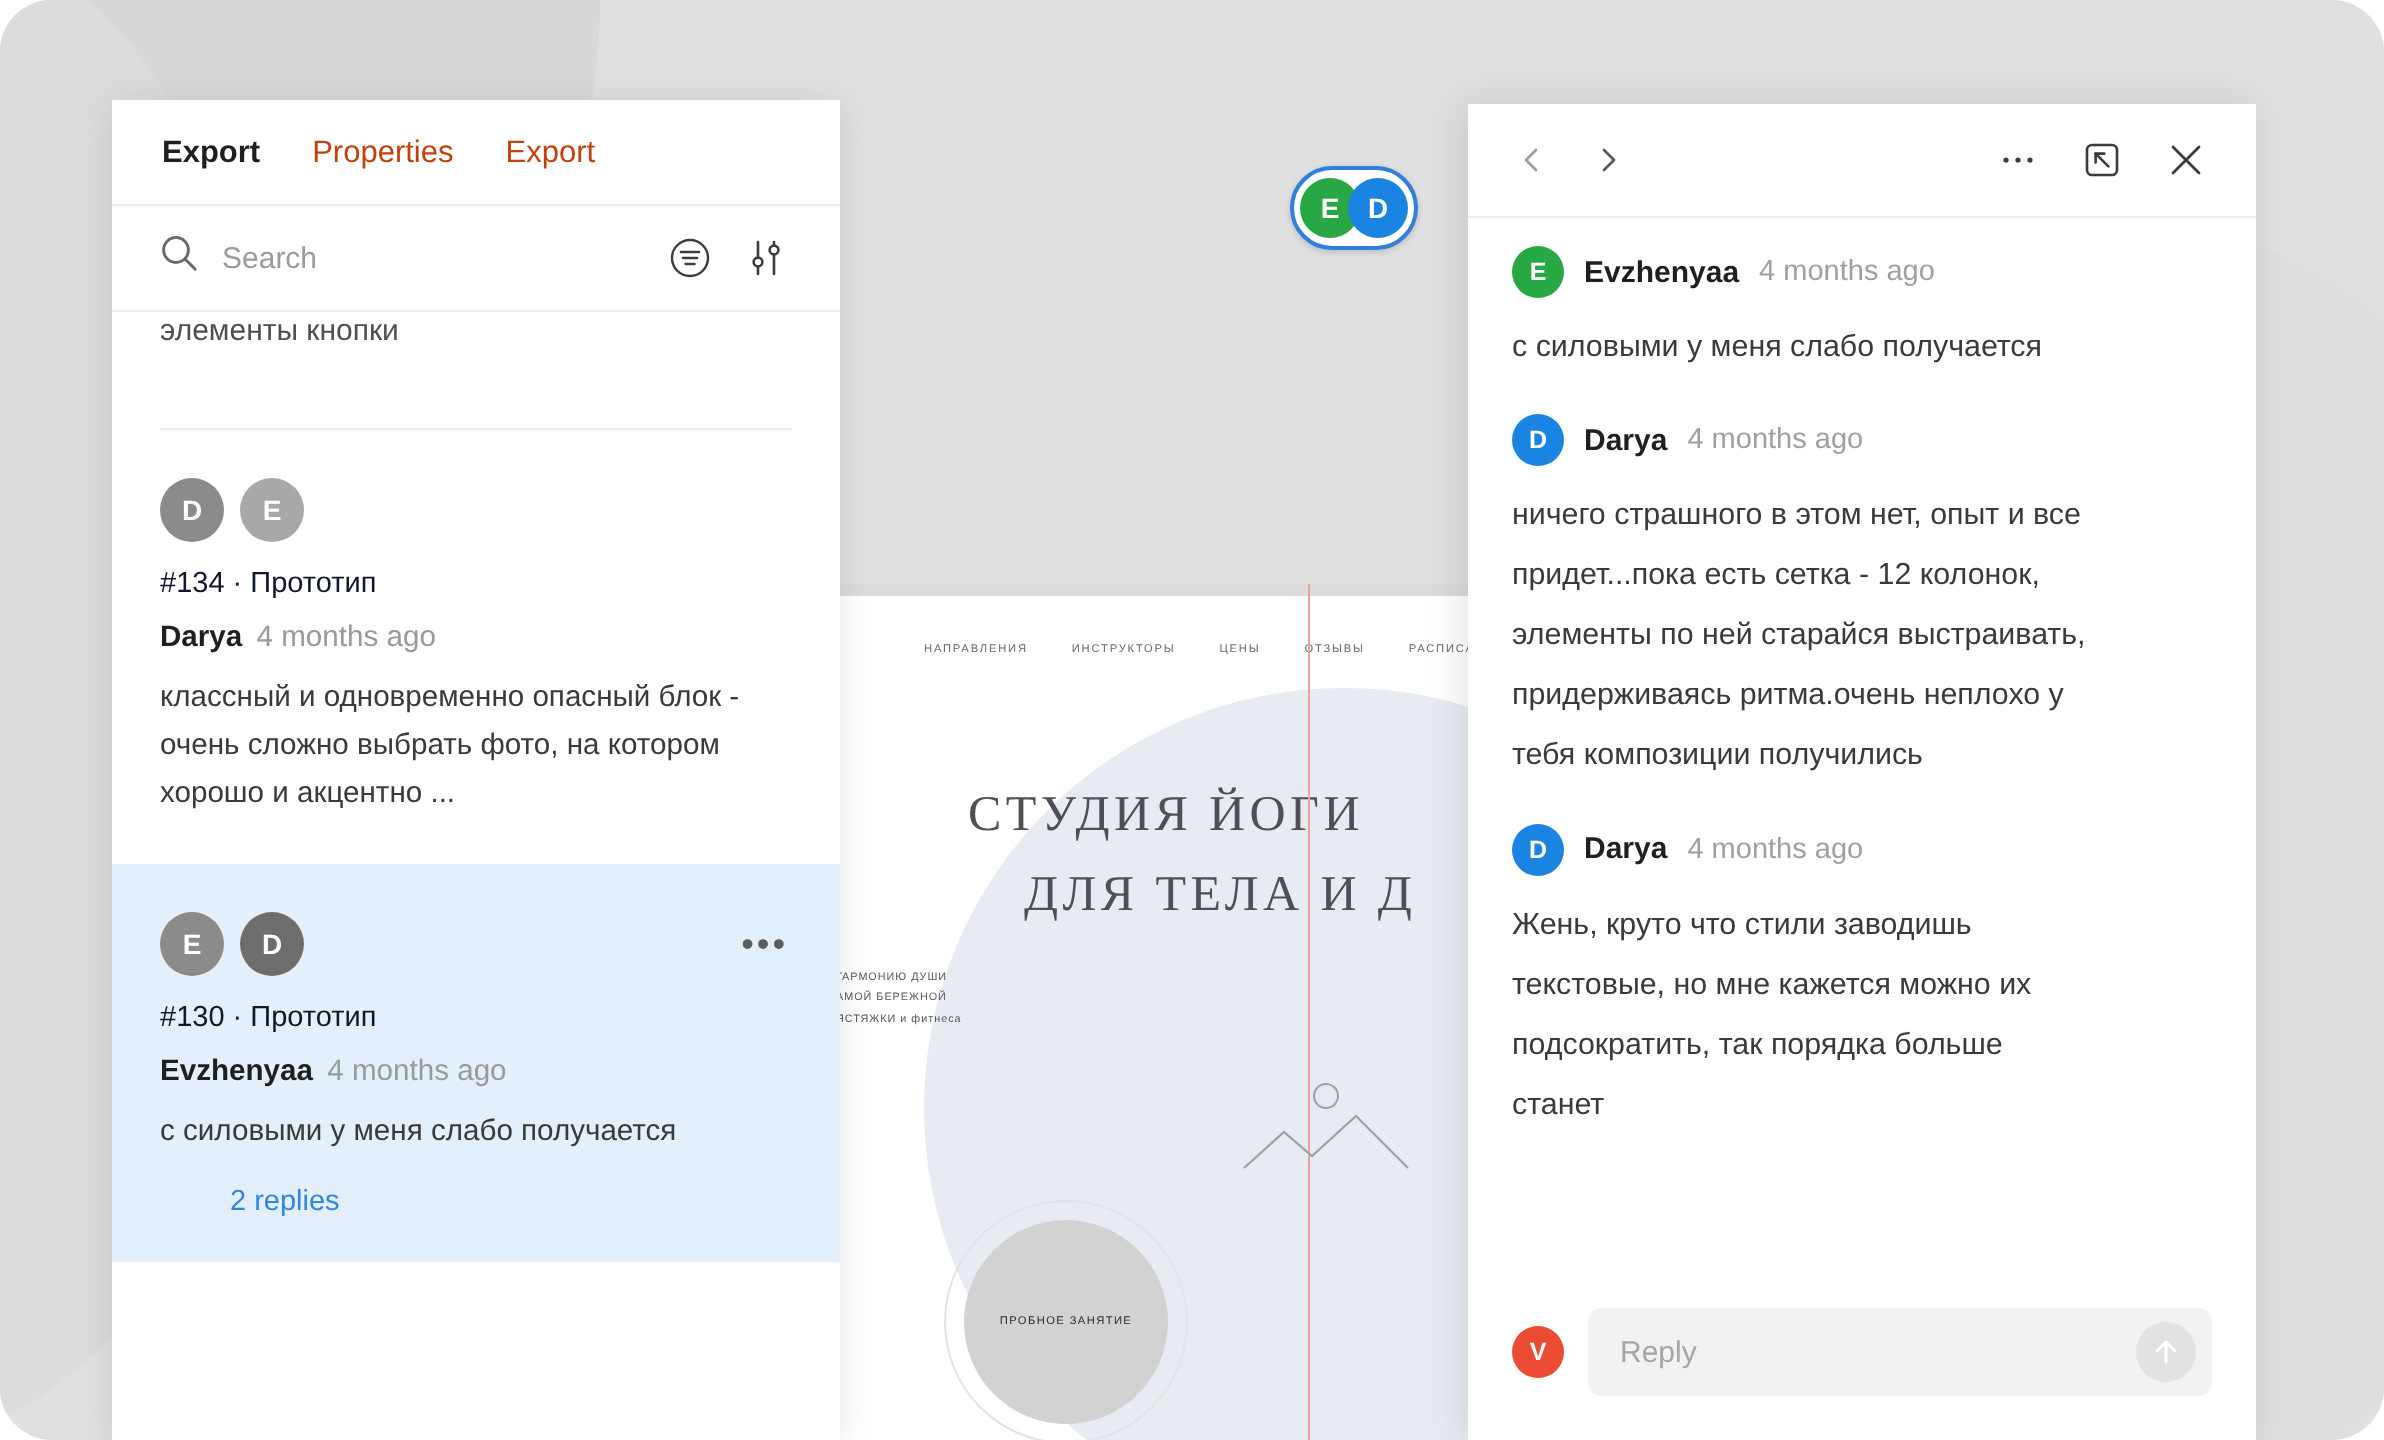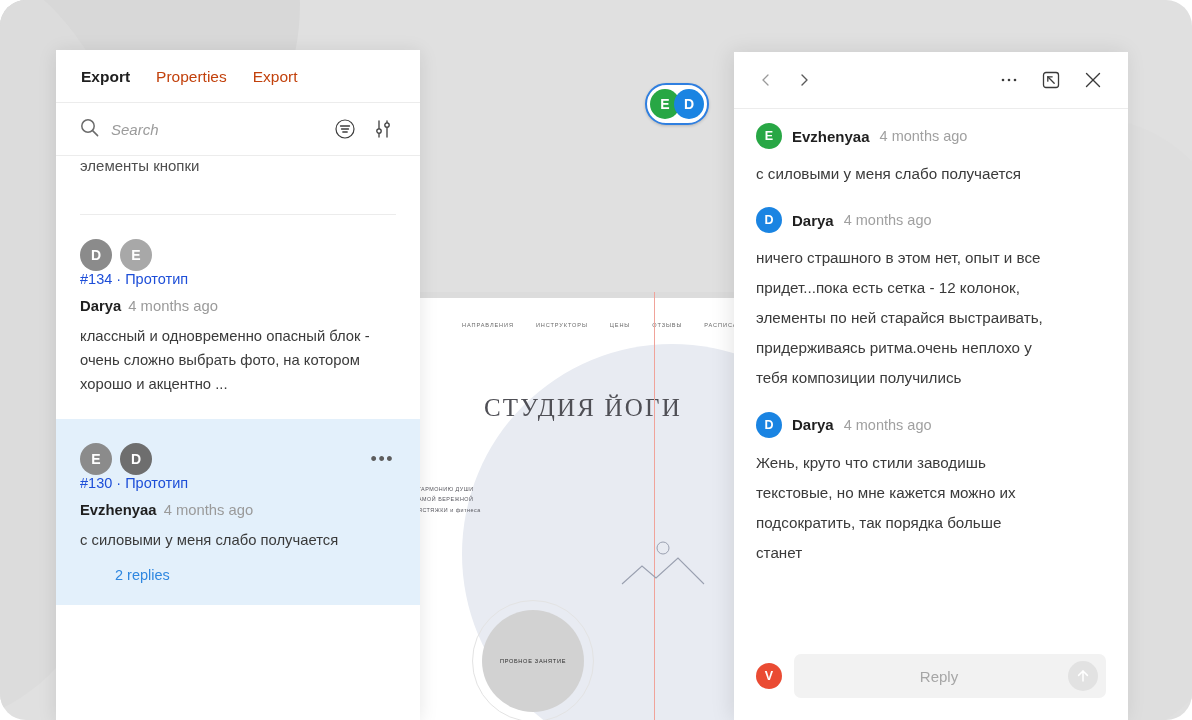--- a/index.html
+++ b/index.html
@@ -176,21 +176,20 @@
     gap: 12px;
   }
   .search-icon { flex: 0 0 auto; color: #6b6b6b; }
   .search-input {
     flex: 1 1 auto;
     border: 0; outline: 0;
     font-size: 15px;
     color: #6d28d9;
     font-family: inherit;
     background: transparent;
-    font-style: italic;
   }
   .search-input::placeholder { color: #9b9b9b; }
   .icon-btn {
     flex: 0 0 auto;
     width: 26px; height: 26px;
     display: flex; align-items: center; justify-content: center;
     color: #3d3d3d; cursor: pointer;
   }
 
   .list-scroll {
@@ -214,22 +213,23 @@
     color: #ffffff; font-size: 14px; font-weight: 700;
     display: flex; align-items: center; justify-content: center;
   }
   .av-sm + .av-sm { margin-left: 8px; }
   .more-dots {
     position: absolute; right: 26px; top: 31px;
     color: #5d5d5d; font-size: 18px; letter-spacing: 1.5px;
     cursor: pointer; line-height: 1;
   }
   .meta-id {
+    margin-top: 13px;
     font-size: 14.5px;
-    color: #1d4ed8;
+    color: #0f172a;
   }
   .author-line {
     margin-top: 11px;
     font-size: 14.8px;
     color: #1f1f1f;
   }
   .author-line .name { font-weight: 700; }
   .author-line .time { color: #9a9a9a; font-weight: 400; margin-left: 3px; }
   .body-text {
     margin-top: 11px;
@@ -313,21 +313,20 @@
     background: #f2f2f2;
     border-radius: 7px;
     display: flex; align-items: center;
     padding: 0 8px 0 16px;
   }
   .reply-input {
     flex: 1 1 auto;
     border: 0; outline: 0; background: transparent;
     font-size: 15px; color: #9b9b9b;
     font-family: inherit;
-    text-align: center;
   }
   .reply-input::placeholder { color: #a6a6a6; }
   .send-btn {
     width: 30px; height: 30px; border-radius: 50%;
     background: #e2e2e2;
     display: flex; align-items: center; justify-content: center;
     color: #ffffff; cursor: pointer; flex: 0 0 auto;
   }
 </style>
 </head>
@@ -345,20 +344,21 @@
       <div class="art-hero-circle"></div>
       <div class="art-nav">
         <span>НАПРАВЛЕНИЯ</span>
         <span>ИНСТРУКТОРЫ</span>
         <span>ЦЕНЫ</span>
         <span>ОТЗЫВЫ</span>
         <span>РАСПИСАНИЕ</span>
       </div>
       <div class="art-title">
         <span class="l1">СТУДИЯ ЙОГИ</span>
+        <span class="l2">ДЛЯ ТЕЛА И Д</span>
       </div>
       <div class="art-sub">
         <div>ГАРМОНИЮ ДУШИ</div>
         <div>АМОЙ БЕРЕЖНОЙ</div>
         <div>ЯСТЯЖКИ и фитнеса</div>
       </div>
       <div class="art-redline"></div>
       <svg class="art-person" viewBox="0 0 86 48">
         <circle cx="43" cy="8" r="6" fill="none" stroke="#9aa0b0" stroke-width="1"></circle>
         <polyline points="2,44 22,26 36,38 58,18 84,44" fill="none" stroke="#9aa0b0" stroke-width="1.1"></polyline>

